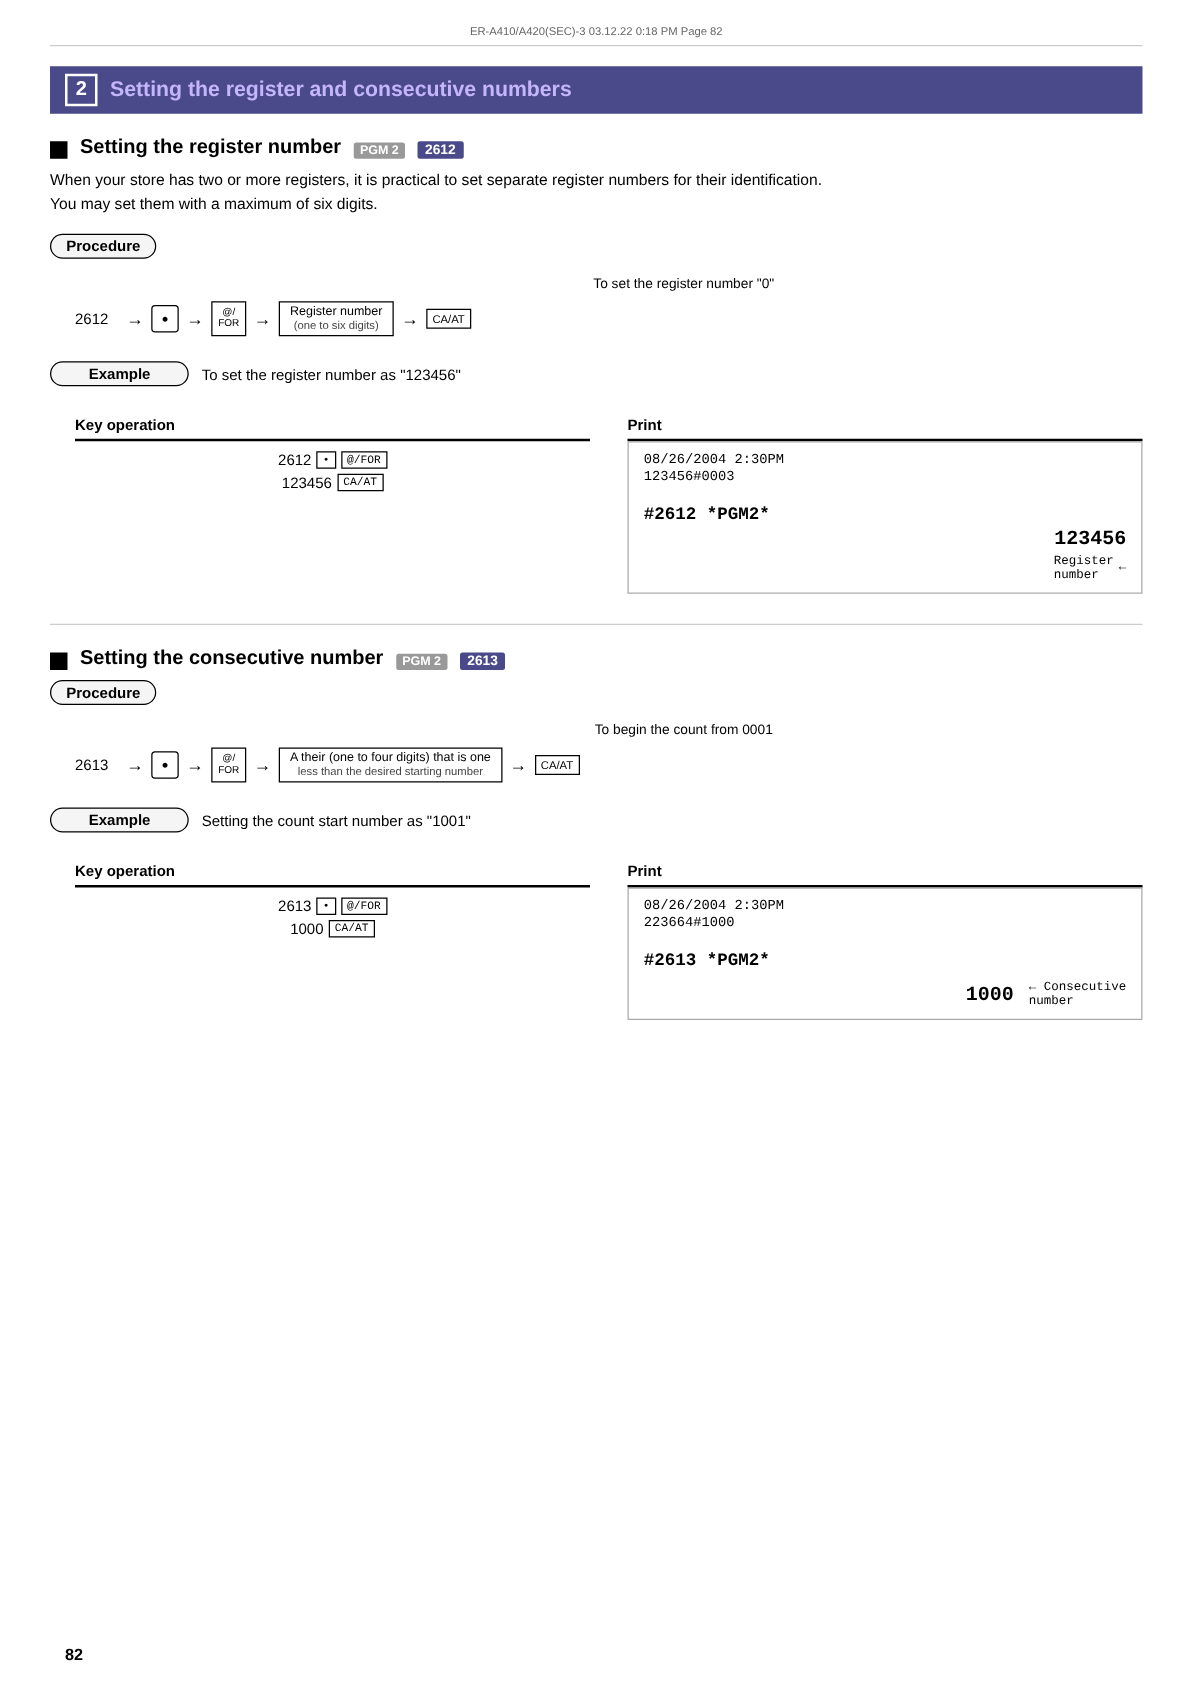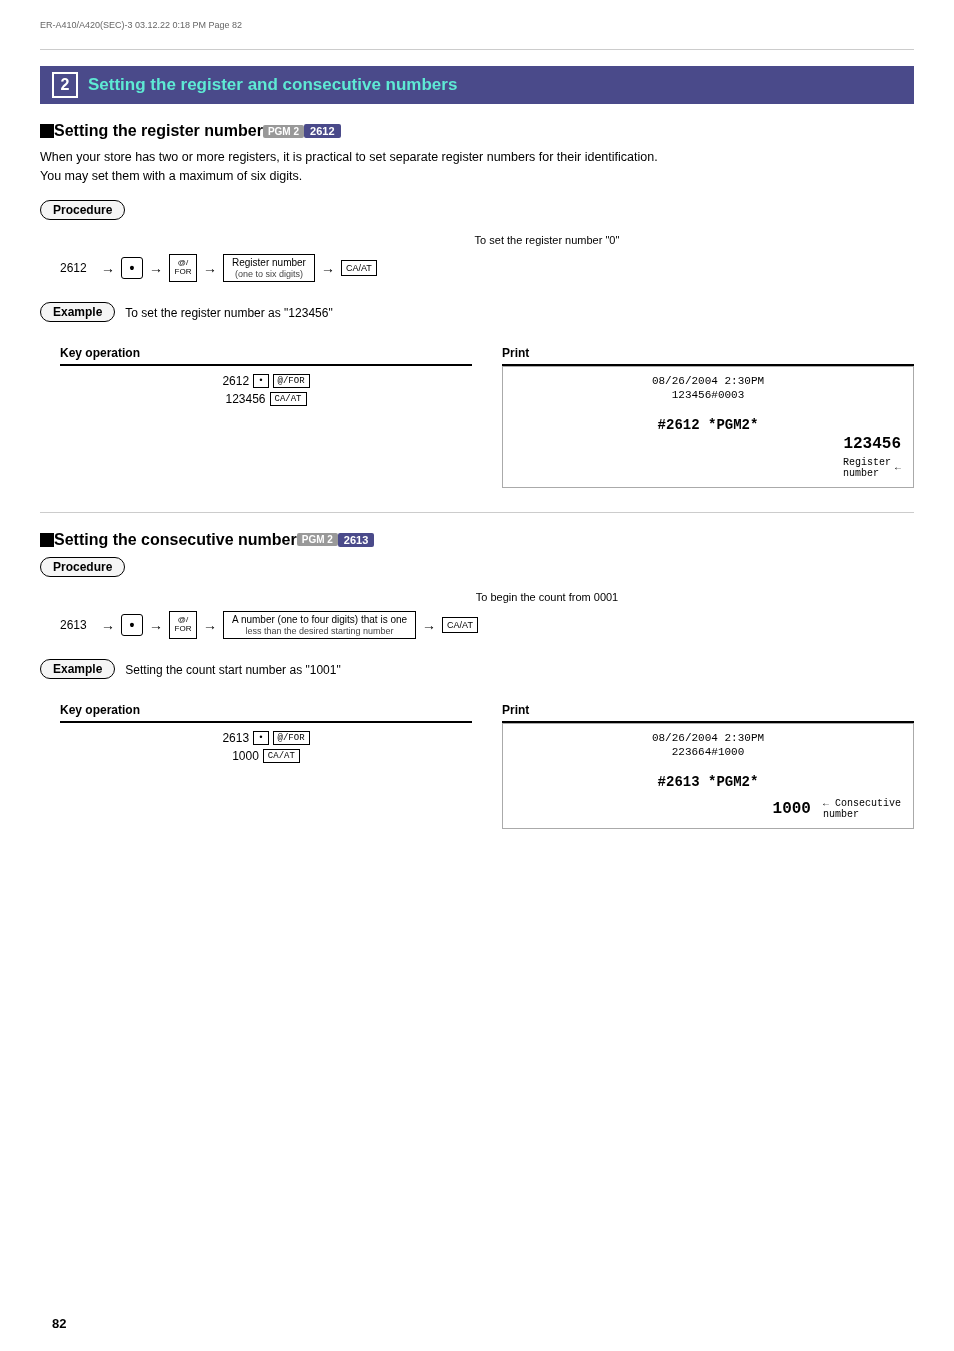--- a/index.html
+++ b/index.html
@@ -32,26 +32,27 @@
       width: 26px;
       height: 26px;
       display: flex;
       align-items: center;
       justify-content: center;
     }
 
     .section-title-text {
       font-size: 17px;
       font-weight: bold;
-      color: #5eead4;
+      color: #c4b5fd;
     }
 
     .subsection-title {
       display: flex;
-      align-items: center;
+      align-items: flex-end;
+      gap: 10px;
       margin-bottom: 8px;
     }
 
     .black-square {
       width: 14px;
       height: 14px;
       background: #000;
       display: inline-block;
       flex-shrink: 0;
     }
@@ -171,21 +172,21 @@
     .flow-sublabel {
       font-size: 9px;
       color: #444;
     }
 
     .example-label {
       display: inline-flex;
       align-items: center;
       border: 1px solid #000;
       border-radius: 10px;
-      padding: 2px 12px;
+      padding: 2px 30px;
       font-size: 12px;
       font-weight: bold;
       margin-bottom: 8px;
       background: #f5f5f5;
     }
 
     .example-row {
       display: flex;
       align-items: flex-start;
       gap: 10px;
@@ -229,21 +230,20 @@
       border: 1px solid #aaa;
       padding: 8px 12px;
       font-size: 11px;
       font-family: 'Courier New', monospace;
       min-width: 160px;
       position: relative;
     }
 
     .print-receipt-line {
       margin-bottom: 2px;
-      text-align: center;
     }
 
     .print-bold {
       font-size: 14px;
       font-weight: bold;
     }
 
     .print-large {
       font-size: 16px;
       font-weight: bold;
@@ -284,24 +284,24 @@
       bottom: 20px;
       left: 52px;
       font-size: 13px;
       font-weight: bold;
     }
 
     .top-header-line {
       font-size: 9px;
       color: #666;
       border-bottom: 1px solid #ccc;
-      padding-bottom: 19px;
+      padding-bottom: 6px;
       margin-bottom: 16px;
       display: flex;
-      justify-content: flex-start;
+      justify-content: center;
     }
 
     .flow-label-container {
       display: flex;
       flex-direction: column;
       align-items: flex-end;
     }
 
     .consecutive-label {
       font-size: 10px;
@@ -433,21 +433,21 @@
       <span class="arrow">→</span>
       <div class="key-box-dot">•</div>
       <span class="arrow">→</span>
       <div class="key-box-for">
         <span>@/</span>
         <span>FOR</span>
       </div>
       <span class="arrow">→</span>
       <div class="flow-label-container">
         <div class="flow-label-box">
-          <span>A number (one to four digits) that is one</span><br>
+          <span>A their (one to four digits) that is one</span><br>
           <span class="flow-sublabel">less than the desired starting number</span>
         </div>
       </div>
       <span class="arrow">→</span>
       <div class="key-box-caat">CA/AT</div>
     </div>
   </div>
 
   
   <div class="example-row">

